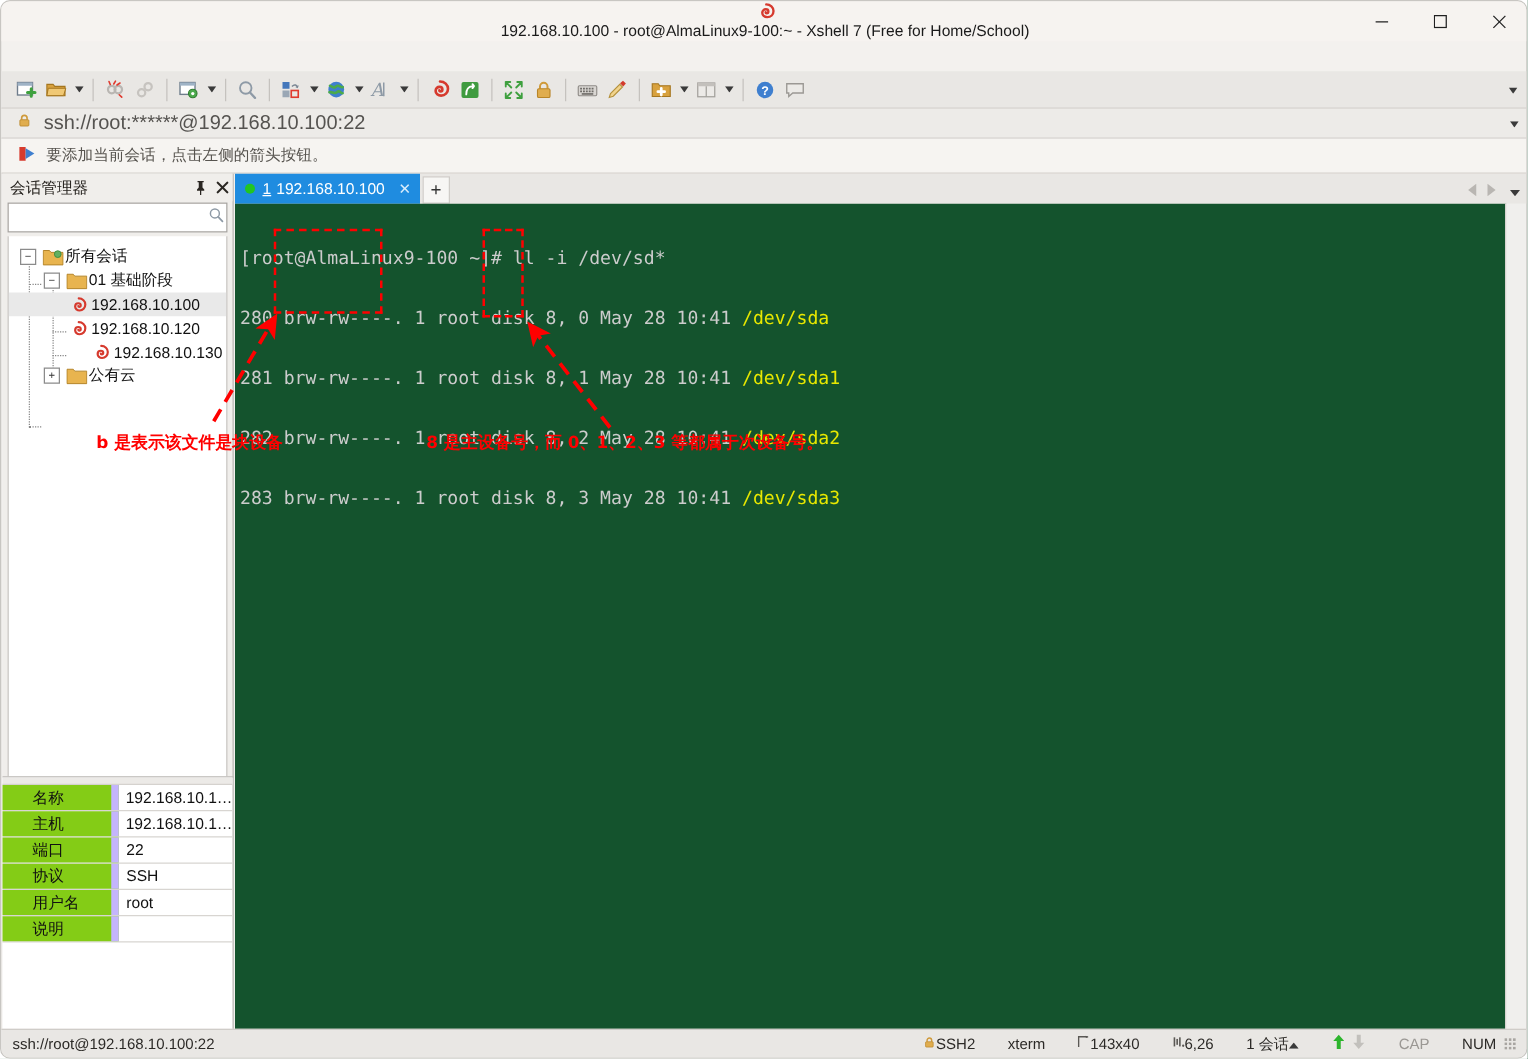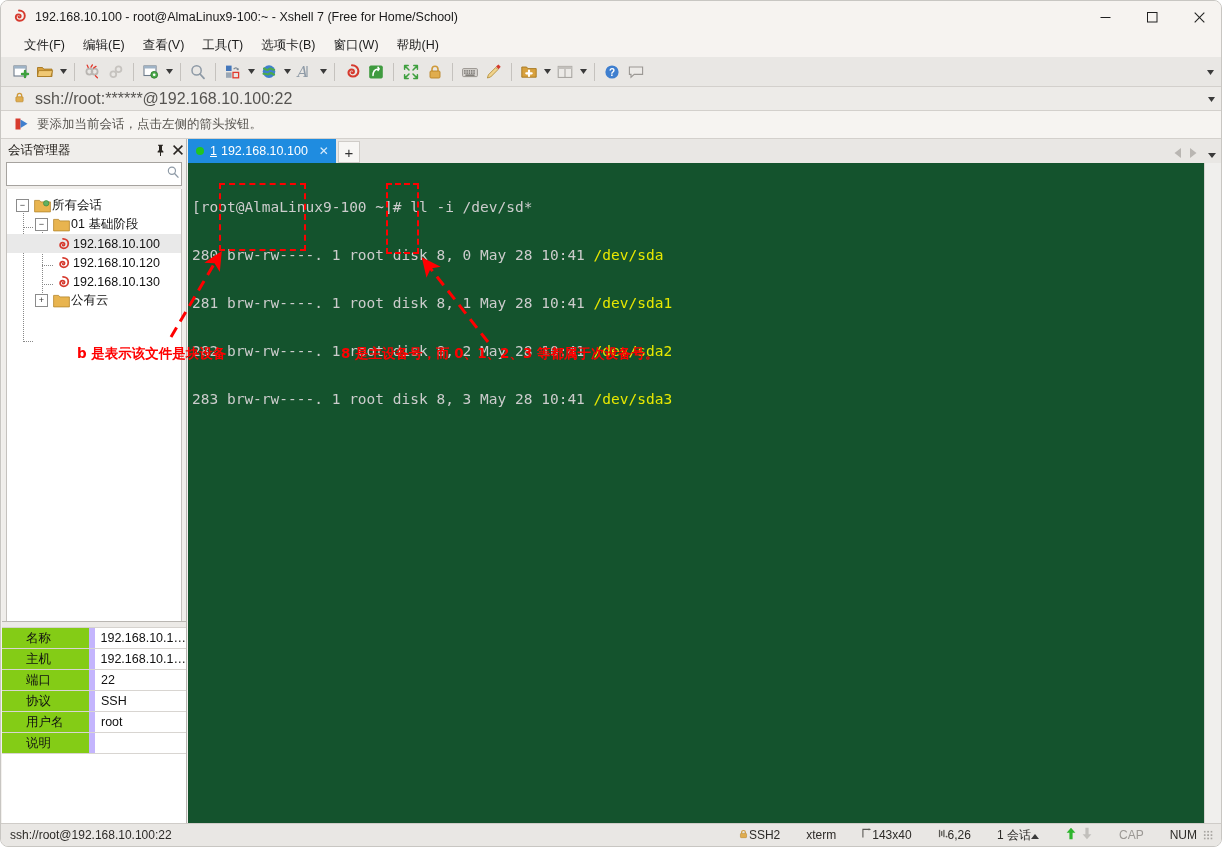--- a/index.html
+++ b/index.html
@@ -15,21 +15,21 @@
     background: #f3f1ee;
     border: 1px solid #c8c6c2;
     border-radius: 8px;
     overflow: hidden;
   }
 
   
   .titlebar {
     position: absolute; left: 0; top: 0; width: 1222px; height: 32px;
     background: #f6f3f0;
-    display: flex; align-items: center;
+    display: flex; align-items: center; flex-direction: column;
   }
   .title-icon {
     margin-left: 9px; margin-right: 8px;
     width: 17px; height: 17px; flex: 0 0 auto;
     display: flex; align-items: center; justify-content: center;
   }
   .title-text {
     font-size: 12.5px; color: #1a1a1a;
     white-space: nowrap;
   }
@@ -283,29 +283,20 @@
       </div>
       <div class="wc close">
         <svg width="11" height="11" viewBox="0 0 11 11">
             <line x1="0.7" y1="0.7" x2="10.3" y2="10.3" stroke="currentColor" stroke-width="1.05"></line>
             <line x1="10.3" y1="0.7" x2="0.7" y2="10.3" stroke="currentColor" stroke-width="1.05"></line>
           </svg>
       </div>
     </div>
   </div>
 
-  <div class="menubar">
-    <div class="menuitem">文件(F)</div>
-    <div class="menuitem">编辑(E)</div>
-    <div class="menuitem">查看(V)</div>
-    <div class="menuitem">工具(T)</div>
-    <div class="menuitem">选项卡(B)</div>
-    <div class="menuitem">窗口(W)</div>
-    <div class="menuitem">帮助(H)</div>
-  </div>
 
   <div class="toolbar">
     <div class="tb-btn">
       <svg width="18" height="18" viewBox="0 0 18 18">
         <rect x="2" y="3" width="12" height="10" fill="#fff" stroke="#6f7d8c" stroke-width="1.1"></rect>
         <rect x="2" y="3" width="12" height="2.6" fill="#9fb3c6"></rect>
         <path d="M10 11h6M13 8v6" stroke="#3ea13e" stroke-width="2.4" stroke-linecap="round"></path>
       </svg>
     </div>
     <div class="tb-btn">
@@ -573,21 +564,21 @@
         <span>192.168.10.100</span>
       </div>
       <div class="tree-row" style="padding-left:46px;">
         <span class="tw" style="width:20px;">
           <svg width="16" height="14" viewBox="0 0 18 16">
             <path d="M9 2c3.5 0 6 2.5 6 5.5S12.7 13 9.8 13c-2.3 0-4.1-1.6-4.1-3.6 0-1.8 1.3-3 2.9-3 1.2 0 2.2.8 2.2 1.9 0 .9-.6 1.5-1.3 1.5-.5 0-.9-.3-.9-.8" fill="none" stroke="#d63a2e" stroke-width="2" stroke-linecap="round"></path>
           </svg>
         </span>
         <span>192.168.10.120</span>
       </div>
-      <div class="tree-row" style="padding-left:46px;">
+      <div class="tree-row" style="padding-left:64px;">
         <span class="tw" style="width:20px;">
           <svg width="16" height="14" viewBox="0 0 18 16">
             <path d="M9 2c3.5 0 6 2.5 6 5.5S12.7 13 9.8 13c-2.3 0-4.1-1.6-4.1-3.6 0-1.8 1.3-3 2.9-3 1.2 0 2.2.8 2.2 1.9 0 .9-.6 1.5-1.3 1.5-.5 0-.9-.3-.9-.8" fill="none" stroke="#d63a2e" stroke-width="2" stroke-linecap="round"></path>
           </svg>
         </span>
         <span>192.168.10.130</span>
       </div>
 
       <div class="tree-row" style="padding-left:28px;">
         <span class="expander">+</span>

